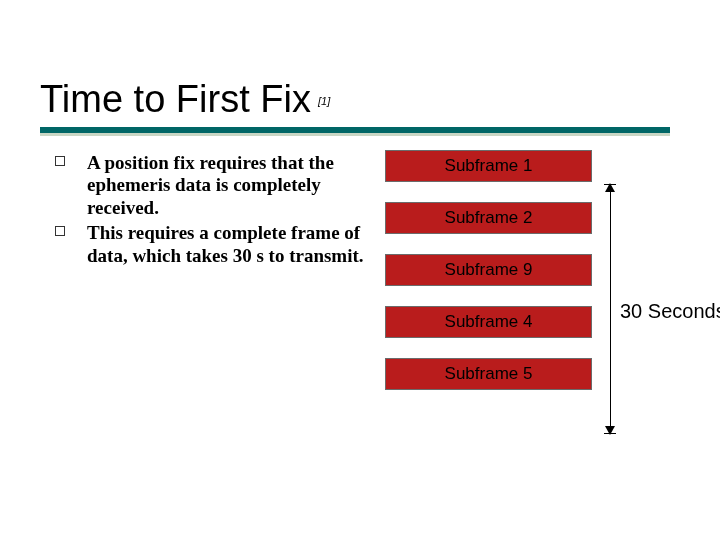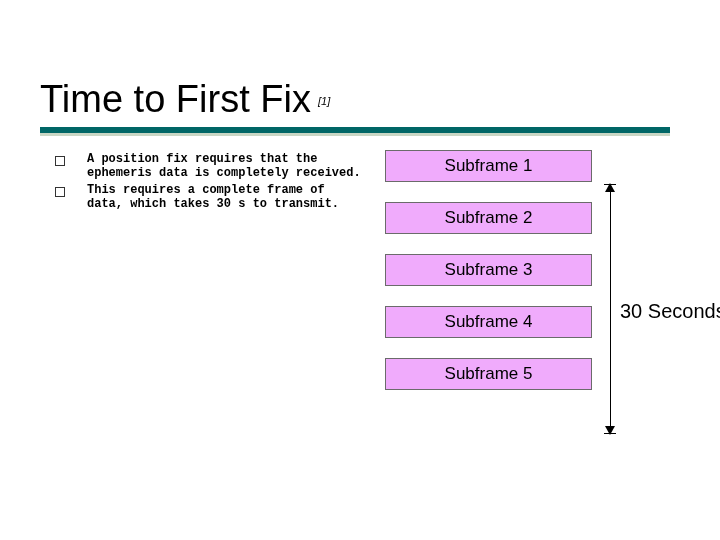--- a/index.html
+++ b/index.html
@@ -68,22 +68,22 @@
     width: 10px;
     height: 10px;
     border: 1px solid #333;
     box-sizing: border-box;
     margin-top: 4px;
     margin-right: 22px;
     flex: 0 0 auto;
   }
   .bullet .text {
     font-weight: 700;
-    font-family: Liberation Mono, monospace;
-    font-size: 12px;
+    font-family: Liberation Serif, serif;
+    font-size: 19px;
   }
 
   .diagram {
     position: absolute;
     left: 385px;
     top: 150px;
     width: 300px;
   }
   .arrow-row {
     position: relative;
@@ -121,21 +121,21 @@
     width: 0;
     border-left: 1px solid #000;
     height: 12px;
     top: 5px;
   }
 
   .subframe {
     width: 205px;
     height: 30px;
     border: 1px solid #6b6b6b;
-    background: #f0abfc;
+    background: #b91c1c;
     font-family: Arial, sans-serif;
     font-size: 17px;
     line-height: 30px;
     text-align: center;
     margin-bottom: 20px;
   }
 
   .v-arrow {
     position: absolute;
     left: 610px;
@@ -195,21 +195,21 @@
     </div>
     <div class="bullet">
       <span class="marker"></span>
       <span class="text">This requires a complete frame of data, which takes 30 s to transmit.</span>
     </div>
   </div>
 
   <div class="diagram">
     <div class="subframe">Subframe 1</div>
     <div class="subframe">Subframe 2</div>
-    <div class="subframe">Subframe 3</div>
+    <div class="subframe">Subframe 9</div>
     <div class="subframe">Subframe 4</div>
     <div class="subframe">Subframe 5</div>
   </div>
 
   <div class="v-arrow">
     <span class="v-tick2" style="top:0"></span>
     <span class="v-arrow-head up"></span>
     <span class="v-arrow-line"></span>
     <span class="v-arrow-head down"></span>
     <span class="v-tick2" style="bottom:0"></span>

